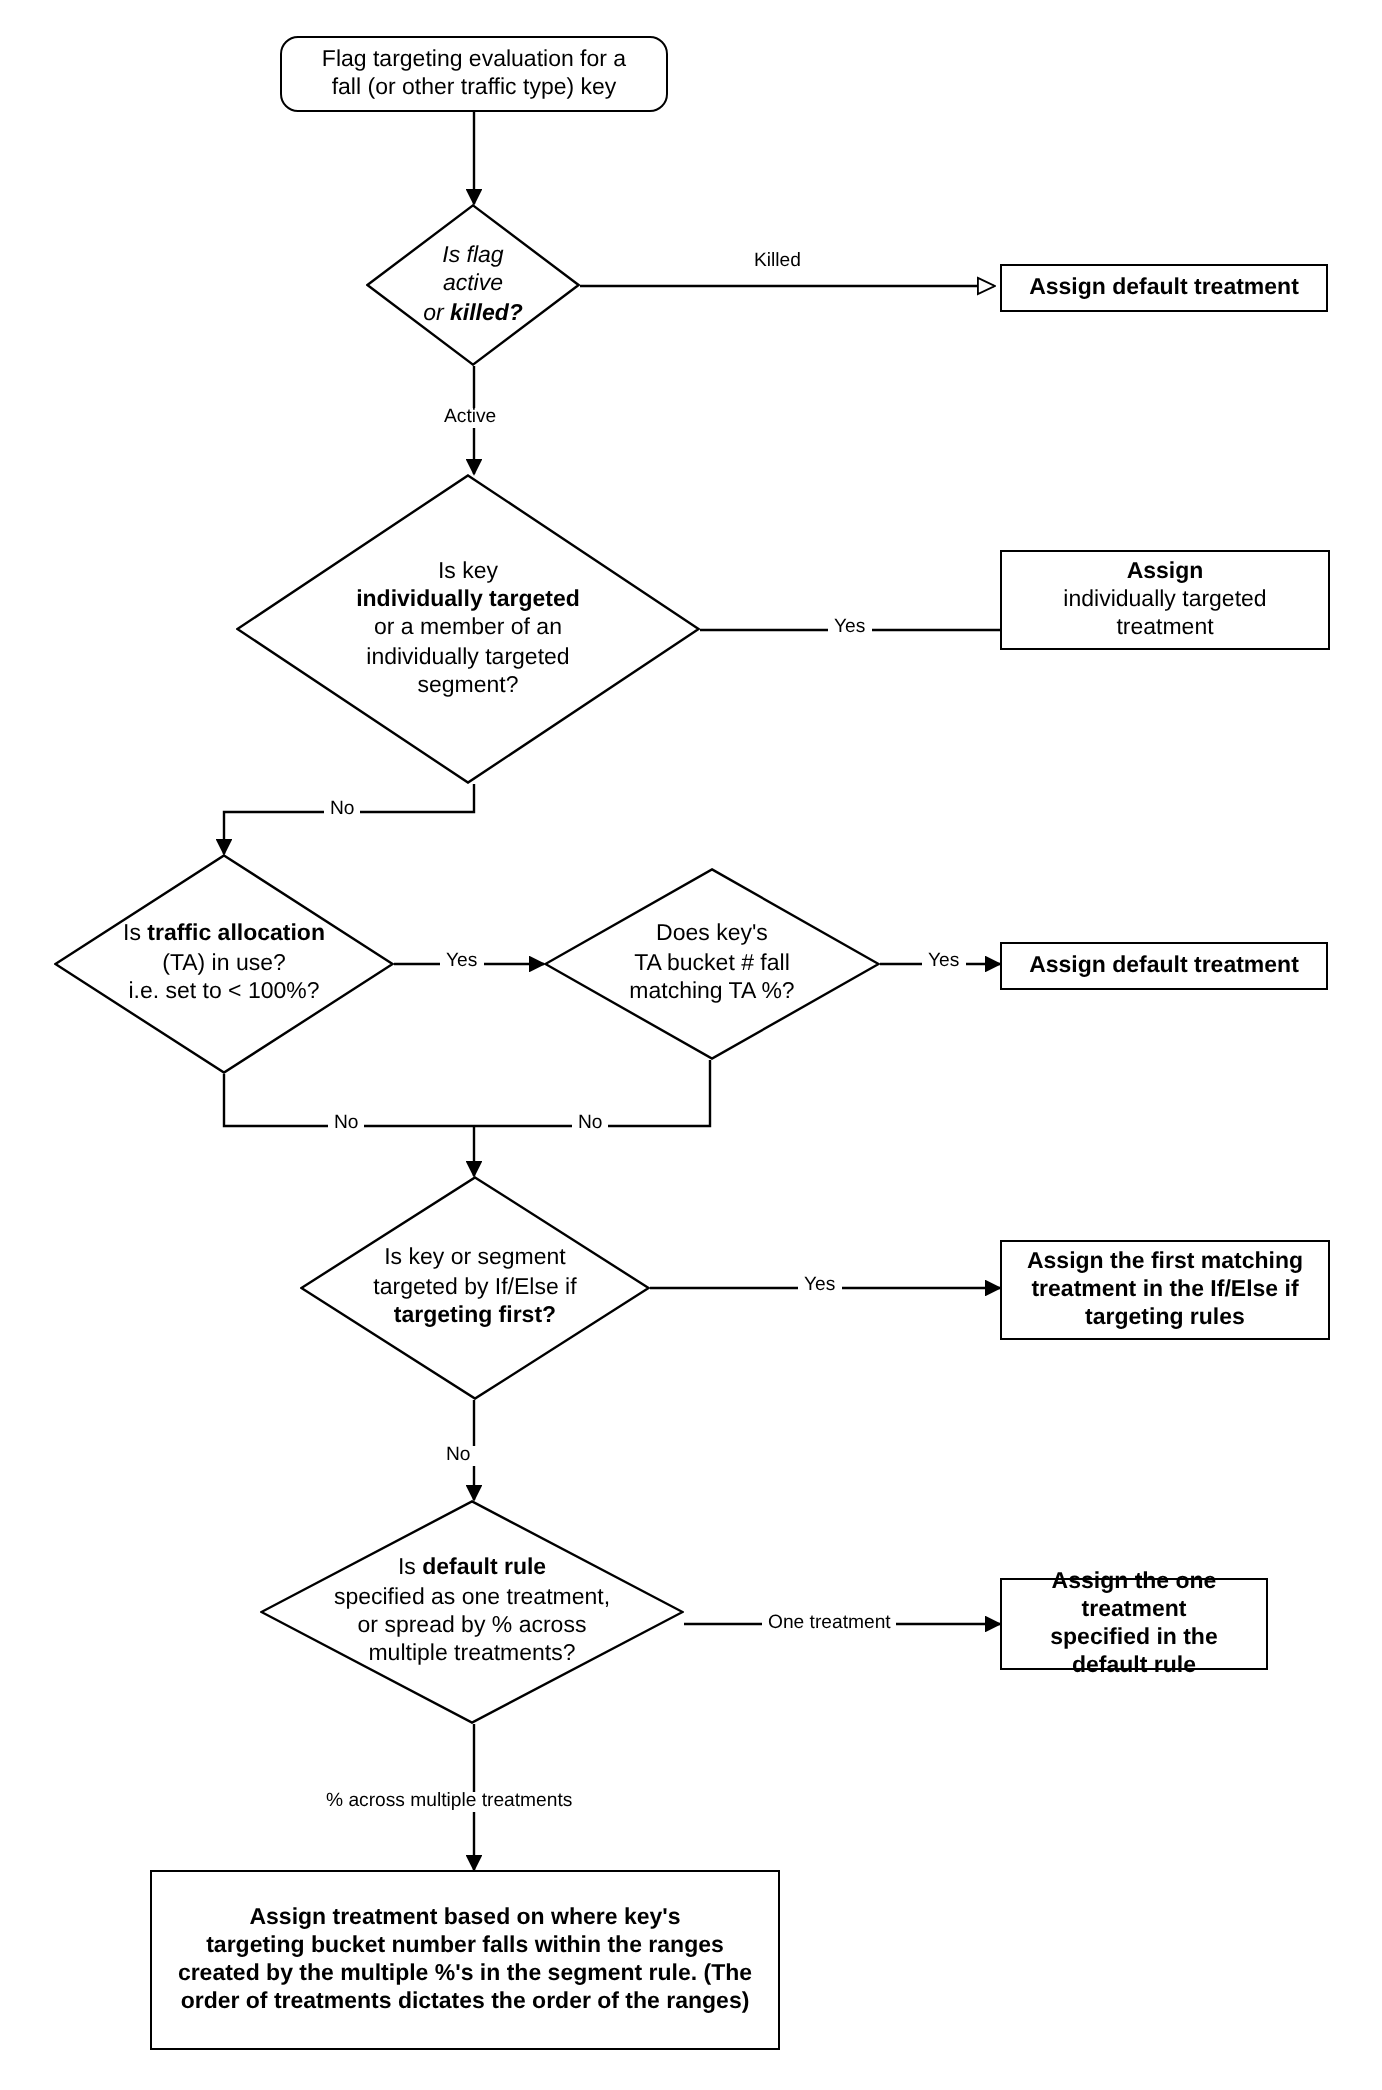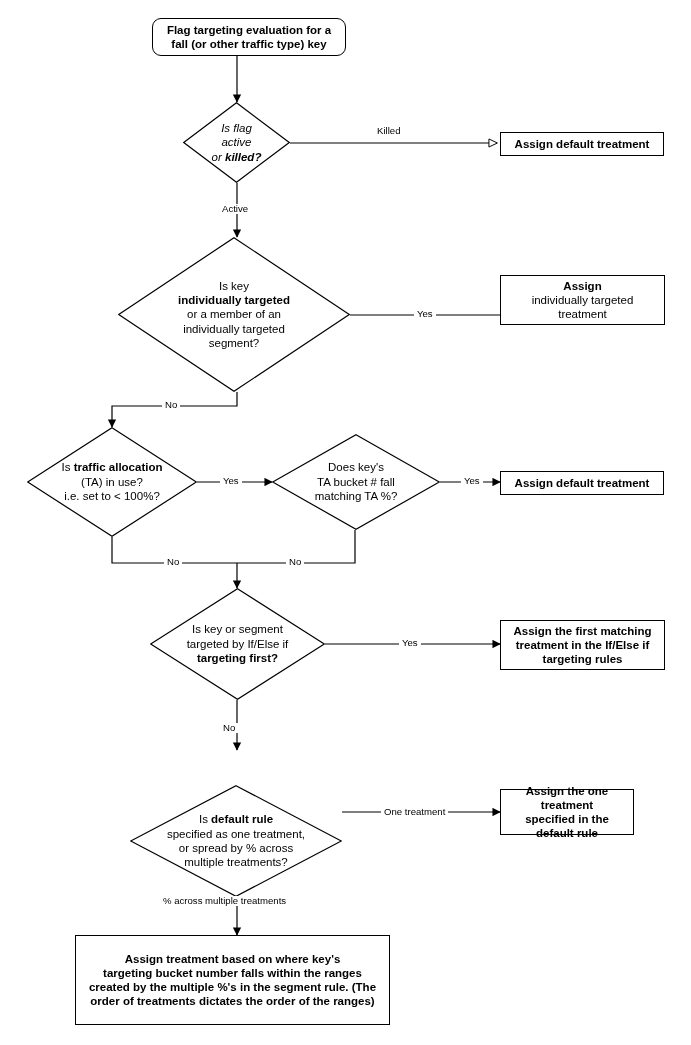--- a/index.html
+++ b/index.html
@@ -36,22 +36,21 @@
   
   .box {
     border: 1.4px solid #000000;
     background: #ffffff;
     font-size: 11.5px;
     font-weight: bold;
     padding: 3px 6px;
   }
   .box.rounded {
     border-radius: 9px;
-    font-weight: bold;
-    margin-left: 12px;
+    font-weight: normal;
   }
   .box .t { width: 100%; }
 
   
   .diamond {
     background: transparent;
   }
   .diamond .shape {
     position: absolute;
     left: 0; top: 0;
@@ -209,21 +208,21 @@
   </div>
 
   <div class="node box" style="left:500px; top:620px; width:165px; height:50px;">
     <div class="t">
       <span>Assign the first matching</span><br>
       <span>treatment in the If/Else if</span><br>
       <span>targeting rules</span>
     </div>
   </div>
 
-  <div class="node diamond" style="left:130px; top:785px; width:212px; height:112px;">
+  <div class="node diamond" style="left:130px; top:750px; width:212px; height:112px;">
     <svg class="shape" viewBox="0 0 212 112" preserveAspectRatio="none">
       <polygon points="106,0.7 211.3,56 106,111.3 0.7,56"></polygon>
     </svg>
     <div class="t">
       <span>Is </span><b>default rule</b><br>
       <span>specified as one treatment,</span><br>
       <span>or spread by % across</span><br>
       <span>multiple treatments?</span>
     </div>
   </div>

